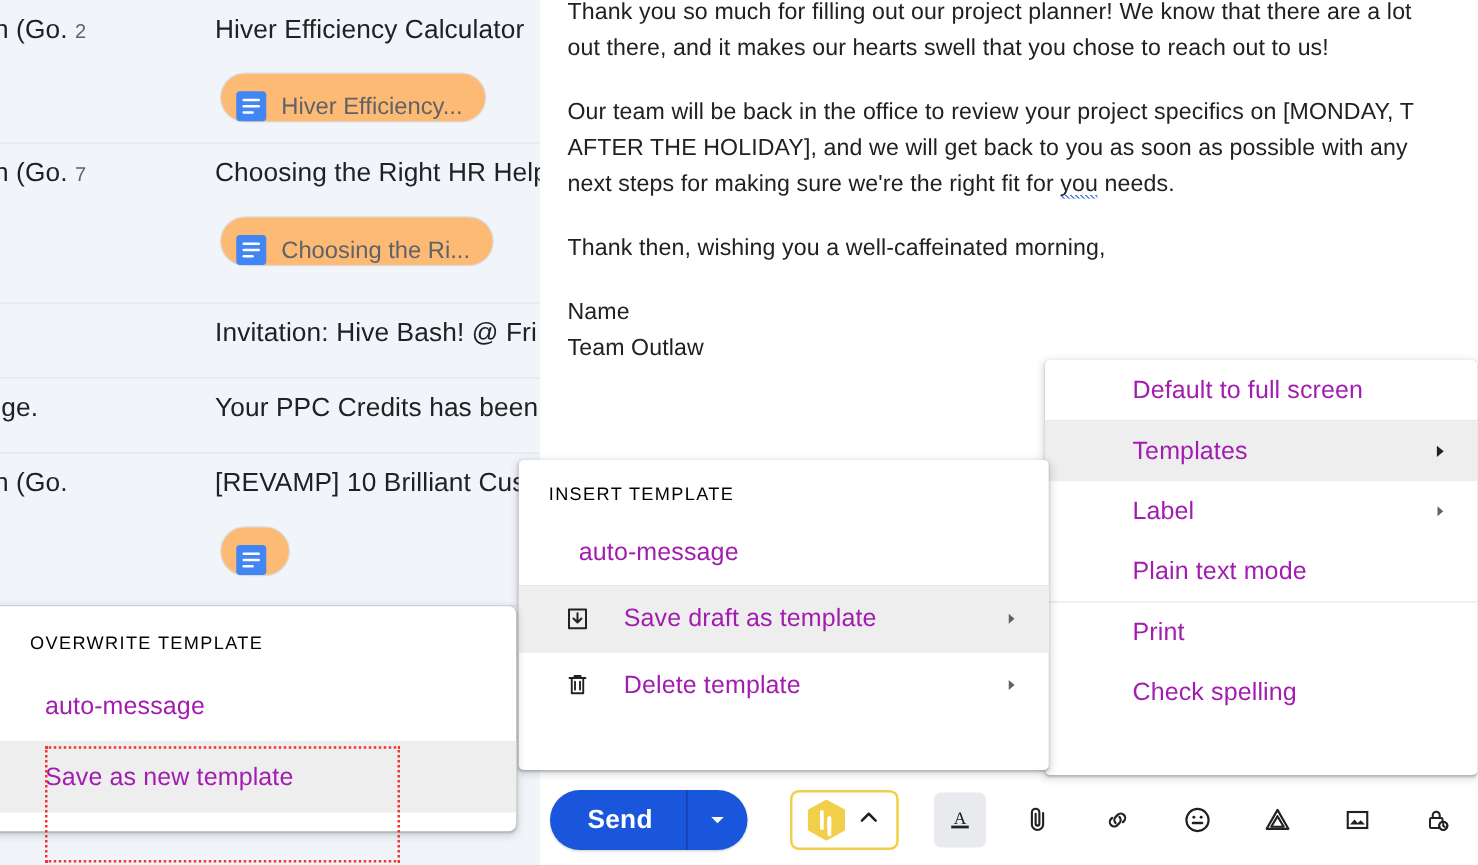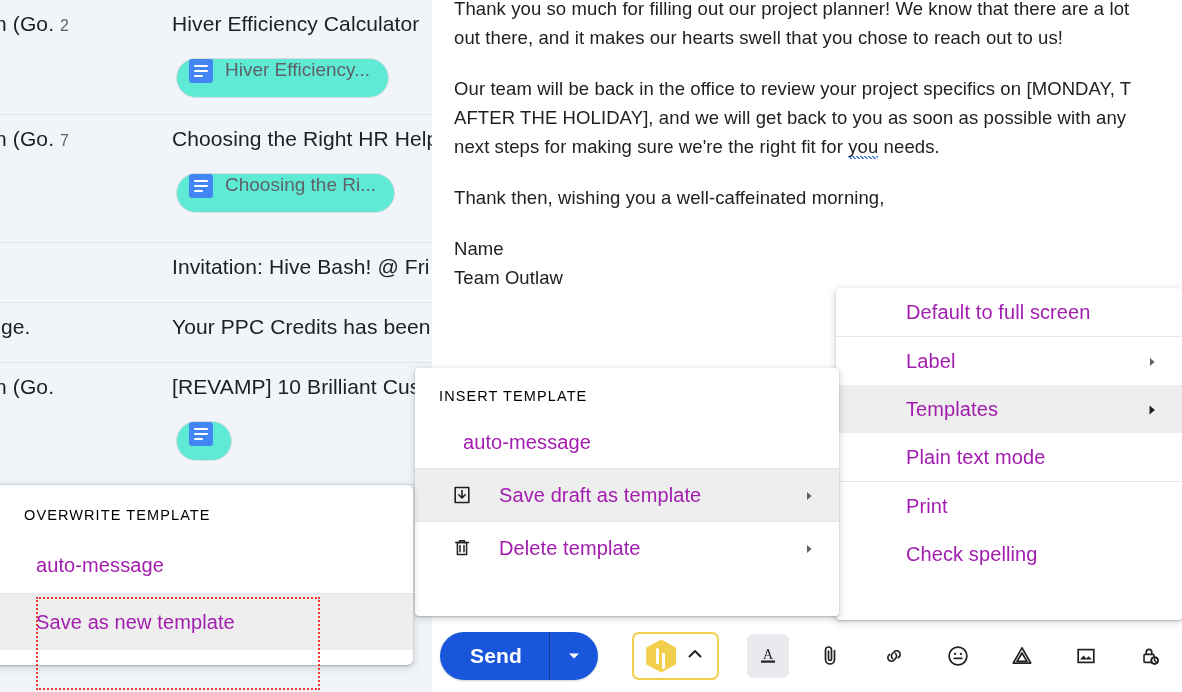--- a/index.html
+++ b/index.html
@@ -34,23 +34,23 @@
     font-size: 16px; color: #5f6368; margin-left: 6px;
   }
   .mailrow .subject {
     position: absolute; left: 172px; top: 12px;
     font-size: 21px; color: #202124; letter-spacing: .1px;
     white-space: nowrap;
   }
   .chip {
     position: absolute; left: 176px; top: 58px;
     height: 40px;
-    display: flex; align-items: flex-start;
+    display: flex; align-items: flex-end;
     border: 1px solid #dadce0; border-radius: 22px;
-    background: #5eead4;
+    background: #fdba74;
     padding: 0 18px 0 12px;
     max-width: 252px;
   }
   .chip .docicon {
     width: 24px; height: 24px; border-radius: 3px;
     background: #4285f4; flex: none;
     display: flex; flex-direction: column; justify-content: center;
     gap: 2.5px; padding: 0 5px;
   }
   .chip .docicon i { display:block; height: 2.5px; background:#fff; border-radius:1px; }
@@ -361,33 +361,33 @@
       </svg>
     </div>
 
   </div>
 
   <div class="menu" id="menu-more">
     <div class="item">
       <span class="txt">Default to full screen</span>
     </div>
     <div class="sep"></div>
-    <div class="item">
-      <span class="txt">Label</span>
-      <span class="arrow">
-        <svg width="12" height="12" viewBox="0 0 12 12">
-            <path d="M4 2 L8.6 6 L4 10 Z" fill="#5f6368"></path>
-          </svg>
-      </span>
-    </div>
     <div class="item hl">
       <span class="txt">Templates</span>
       <span class="arrow">
         <svg width="12" height="12" viewBox="0 0 12 12">
             <path d="M3.5 1.5 L9 6 L3.5 10.5 Z" fill="#202124"></path>
+          </svg>
+      </span>
+    </div>
+    <div class="item">
+      <span class="txt">Label</span>
+      <span class="arrow">
+        <svg width="12" height="12" viewBox="0 0 12 12">
+            <path d="M4 2 L8.6 6 L4 10 Z" fill="#5f6368"></path>
           </svg>
       </span>
     </div>
     <div class="item">
       <span class="txt">Plain text mode</span>
     </div>
     <div class="sep"></div>
     <div class="item">
       <span class="txt">Print</span>
     </div>

